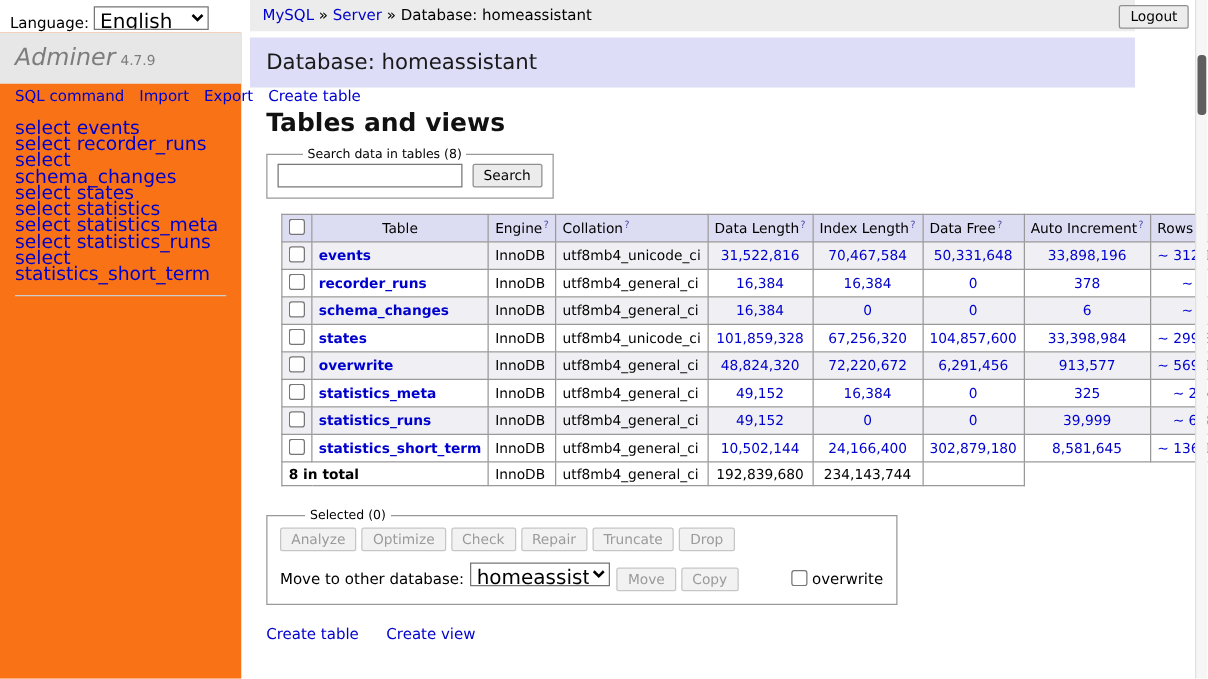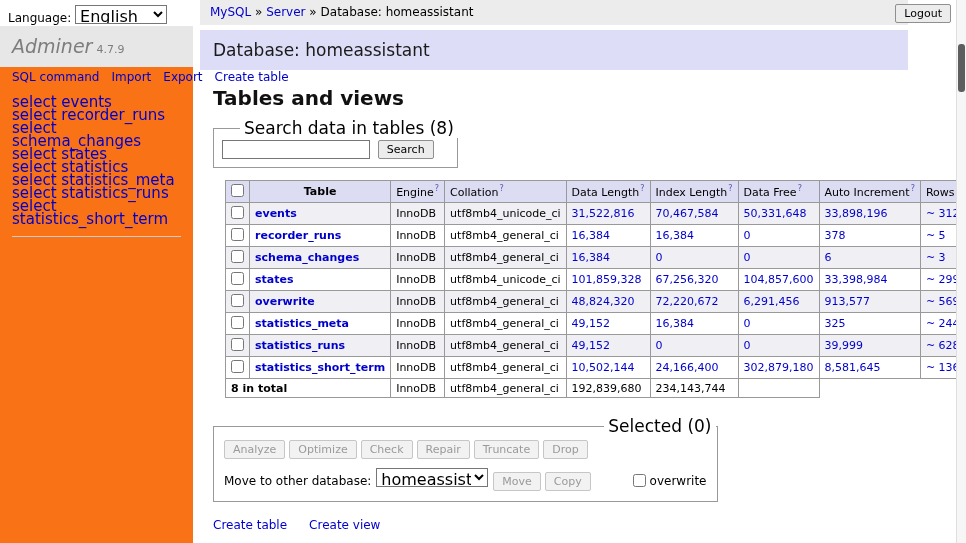--- a/index.html
+++ b/index.html
@@ -53,30 +53,30 @@
     font-size: 17px; font-weight: normal; color: #1a1a1a;
   }
   .actions { margin: 13px 13px 0; }
   .actions a { margin-right: 18px; }
   h3 { margin: 16px 13px 0; font-size: 20px; font-weight: bold; color: #111; }
 
   fieldset {
     display: inline-block; border: 1px solid #999; border-radius: 0;
     margin: 8px 0 0 13px; padding: 2px 8px 8px; background: transparent;
   }
-  legend { font-size: 17px; padding: 0 4px; margin-left: 9px; text-align: right; }
+  legend { font-size: 10px; padding: 0 4px; margin-left: 20px; }
   .search-input { width: 148px; height: 19px; border: 1px solid #767676; padding: 1px 4px; font-family: inherit; font-size: 11px; }
   .search-fieldset .btn { margin-left: 4px; }
 
   table { border-collapse: collapse; margin: 12px 0 0 25px; font-size: 11px; }
   th, td { border: 1px solid #999; padding: 2.5px 5px; white-space: nowrap; }
   thead th, thead td { background: #dcdcf2; font-weight: normal; text-align: left; }
-  thead th.first { font-weight: bold; text-align: center; min-width: 96px; margin-top: 46px; }
+  thead th.first { font-weight: normal; text-align: center; min-width: 96px; margin-top: 46px; }
   td.check { text-align: center; width: 18px; }
-  td.num { text-align: left; }
+  td.num { text-align: center; }
   tr.odd td { background: #f0f0f4; }
   .tname { font-weight: bold; }
   sup.help { font-size: 8px; color: #5555b0; margin-left: 1px; }
   .total-row td { background: #fff; }
   .total-label { font-weight: bold; }
 
   .selected-fieldset { margin-top: 18px; padding: 4px 10px 10px; }
   .selected-buttons .btn { margin-right: 4px; }
   .move-row { margin-top: 9px; font-size: 12px; }
   .move-row select { width: 112px; margin: 0 5px; }

